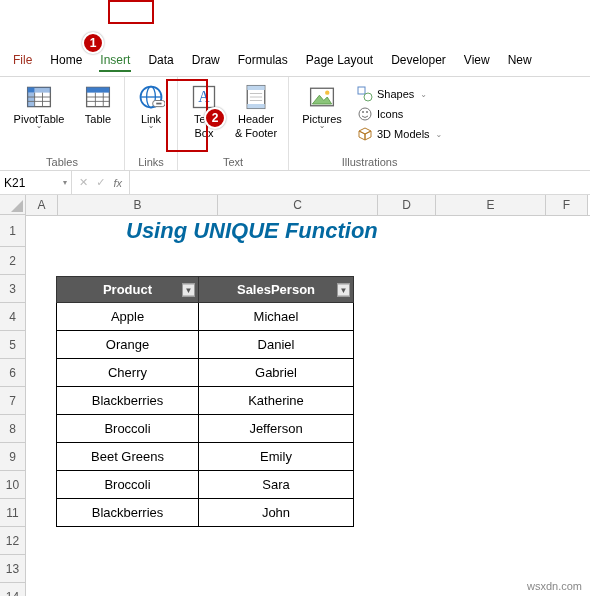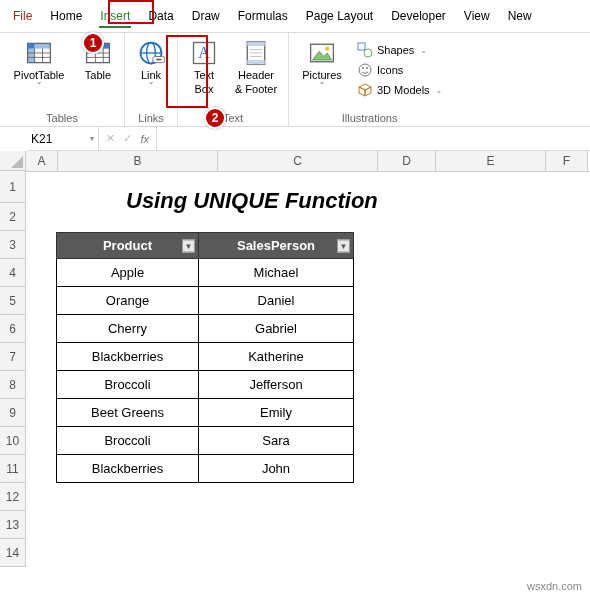--- a/index.html
+++ b/index.html
@@ -13,20 +13,21 @@
     overflow: hidden;
     position: relative;
   }
   
   .menubar {
     display: flex;
     height: 26px;
     align-items: center;
     padding: 16px 4px;
     border-bottom: 1px solid #d9d9d9;
+    margin-top: 44px;
   }
   .menu-item {
     padding: 4px 9px;
     font-size: 12px;
     cursor: pointer;
   }
   .menu-file { color: #a03020; }
   .menu-item.active {
     color: #2e7d32;
     position: relative;
@@ -113,21 +114,20 @@
     pointer-events: false;
   }
   .badge1 { left: 82px; top: 32px; }
   .badge2 { left: 204px; top: 107px; }
   
   .fxbar {
     display: flex;
     align-items: center;
     height: 24px;
     border-bottom: 1px solid #d9d9d9;
-    margin-left: 27px;
   }
   .namebox {
     width: 72px;
     height: 100%;
     border-right: 1px solid #d9d9d9;
     display: flex;
     align-items: center;
     padding: 0 4px;
     font-size: 12px;
     justify-content: space-between;
@@ -147,25 +147,25 @@
   .gridwrap { display: flex; position: relative; }
   .triangle { width: 26px; height: 20px; border-right: 1px solid #ccc; border-bottom: 1px solid #ccc; background: #f3f3f3; position: relative; }
   .triangle::before { content:""; position:absolute; right:2px; bottom:2px; border:6px solid transparent; border-bottom-color:#bbb; border-right-color:#bbb;}
   .colheads { display: flex; border-bottom: 1px solid #ccc; }
   .ch { height: 20px; display:flex; align-items:center; justify-content:center; background:#f3f3f3; border-right:1px solid #ccc; font-size:12px; color:#555; }
   .rowheads { display:flex; flex-direction:column; width:26px; }
   .rh { height: 28px; display:flex; align-items:center; justify-content:center; background:#f3f3f3; border-bottom:1px solid #ccc; border-right:1px solid #ccc; font-size:12px; color:#555;}
   .sheetbody { position: relative; }
   .title-text {
     position: absolute;
-    left: 100px; top: 16px;
+    left: 100px; top: 2px;
     font-size: 22px;
     font-style: italic;
     font-weight: bold;
-    color: #000000;
+    color: #0369a1;
   }
   
   .wtable { position:absolute; border-collapse: collapse; }
   .wtable th {
     background: #595959;
     color: #fff;
     font-weight: bold;
     padding: 5px 6px;
     border: 1px solid #333;
     font-size: 13px;

